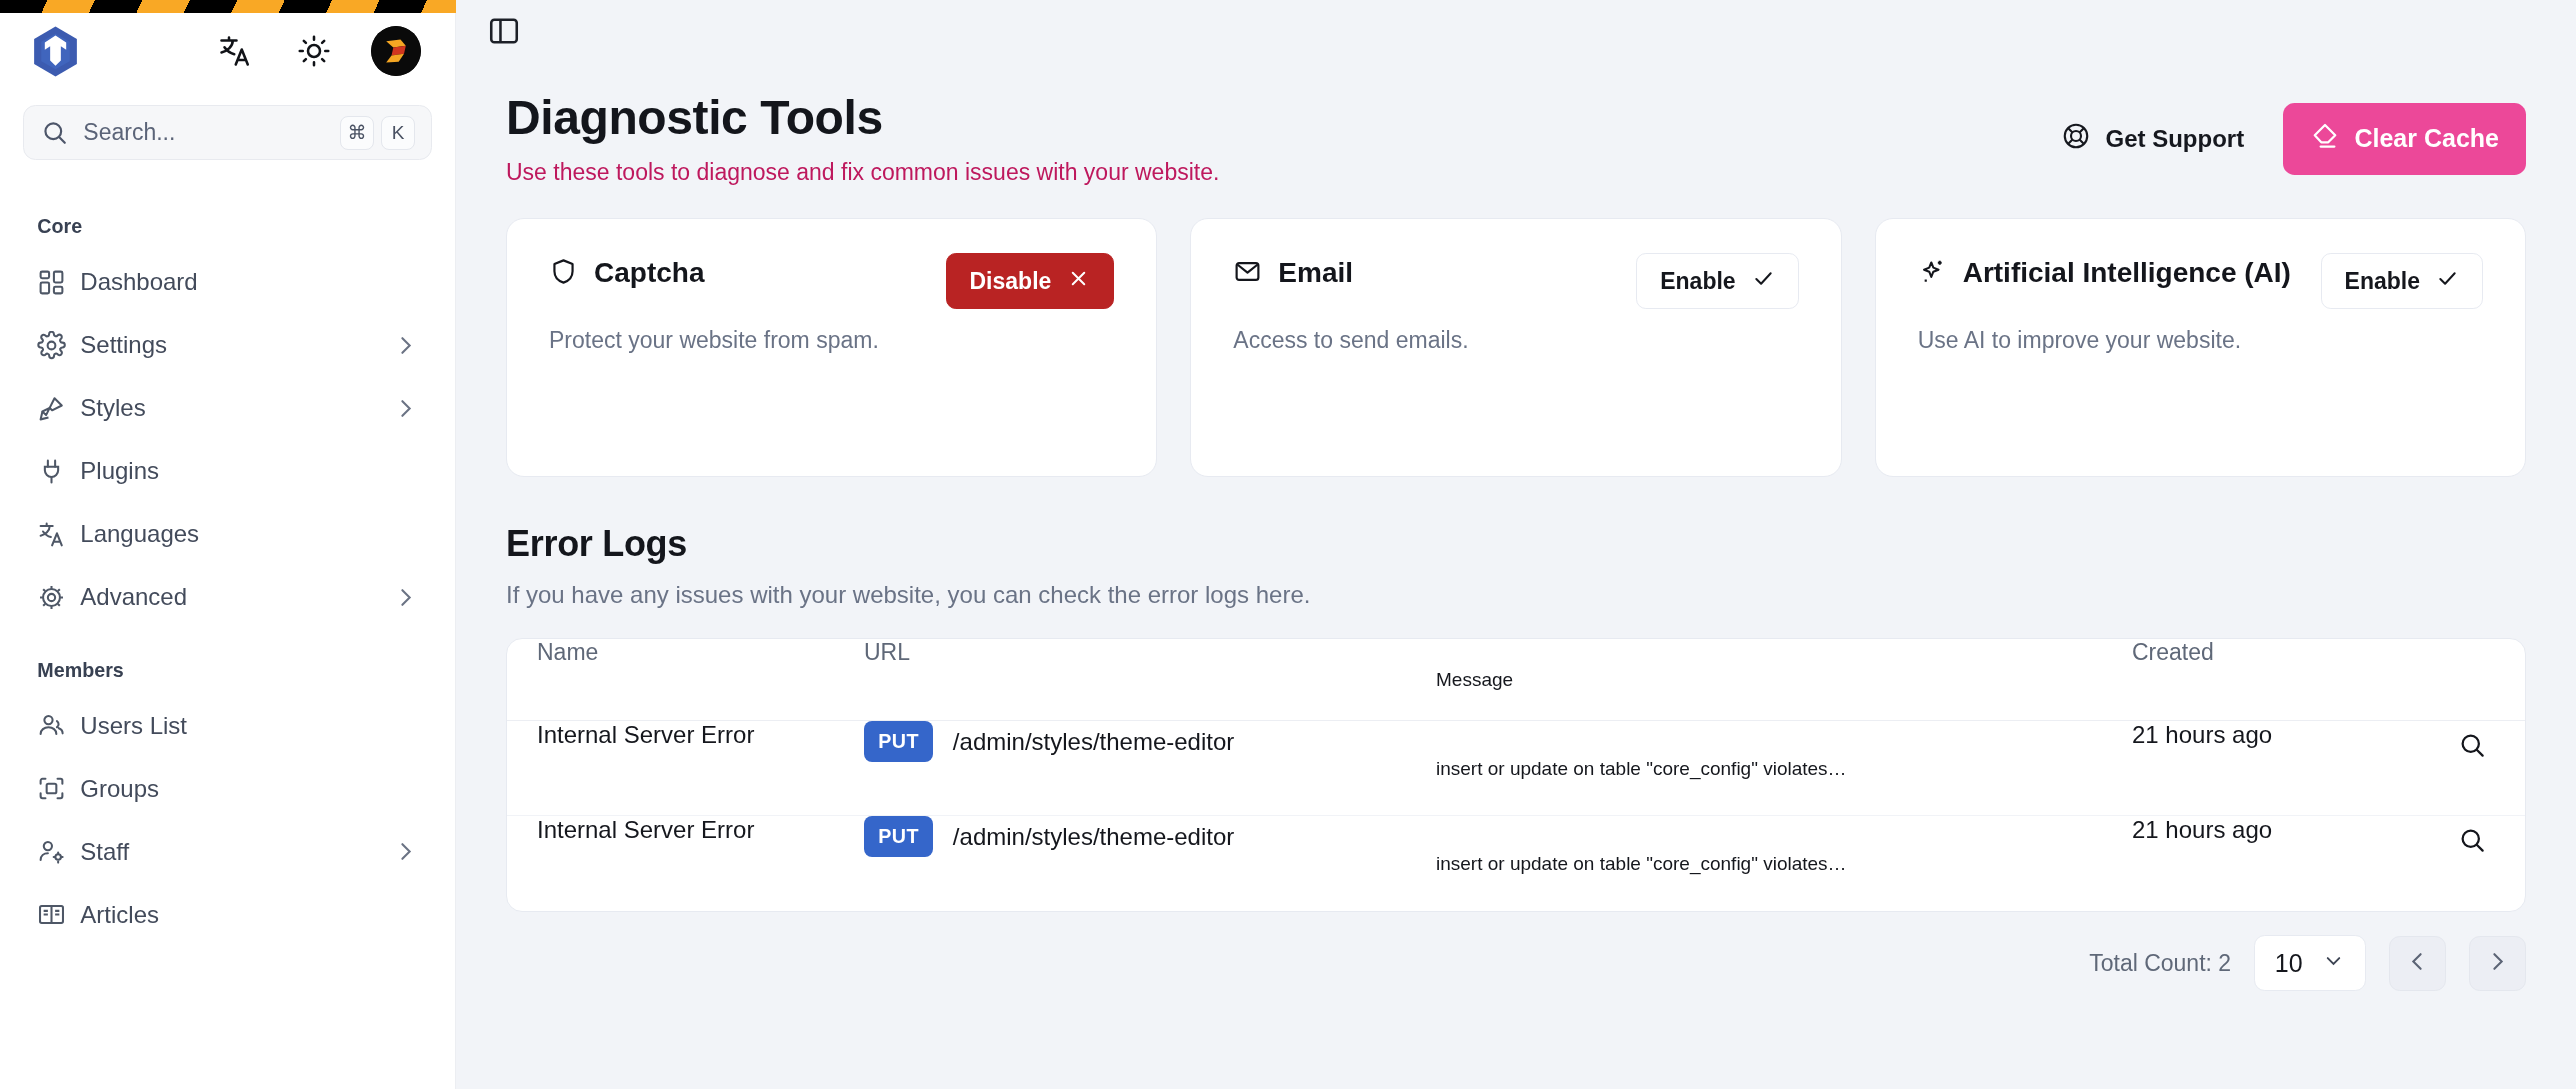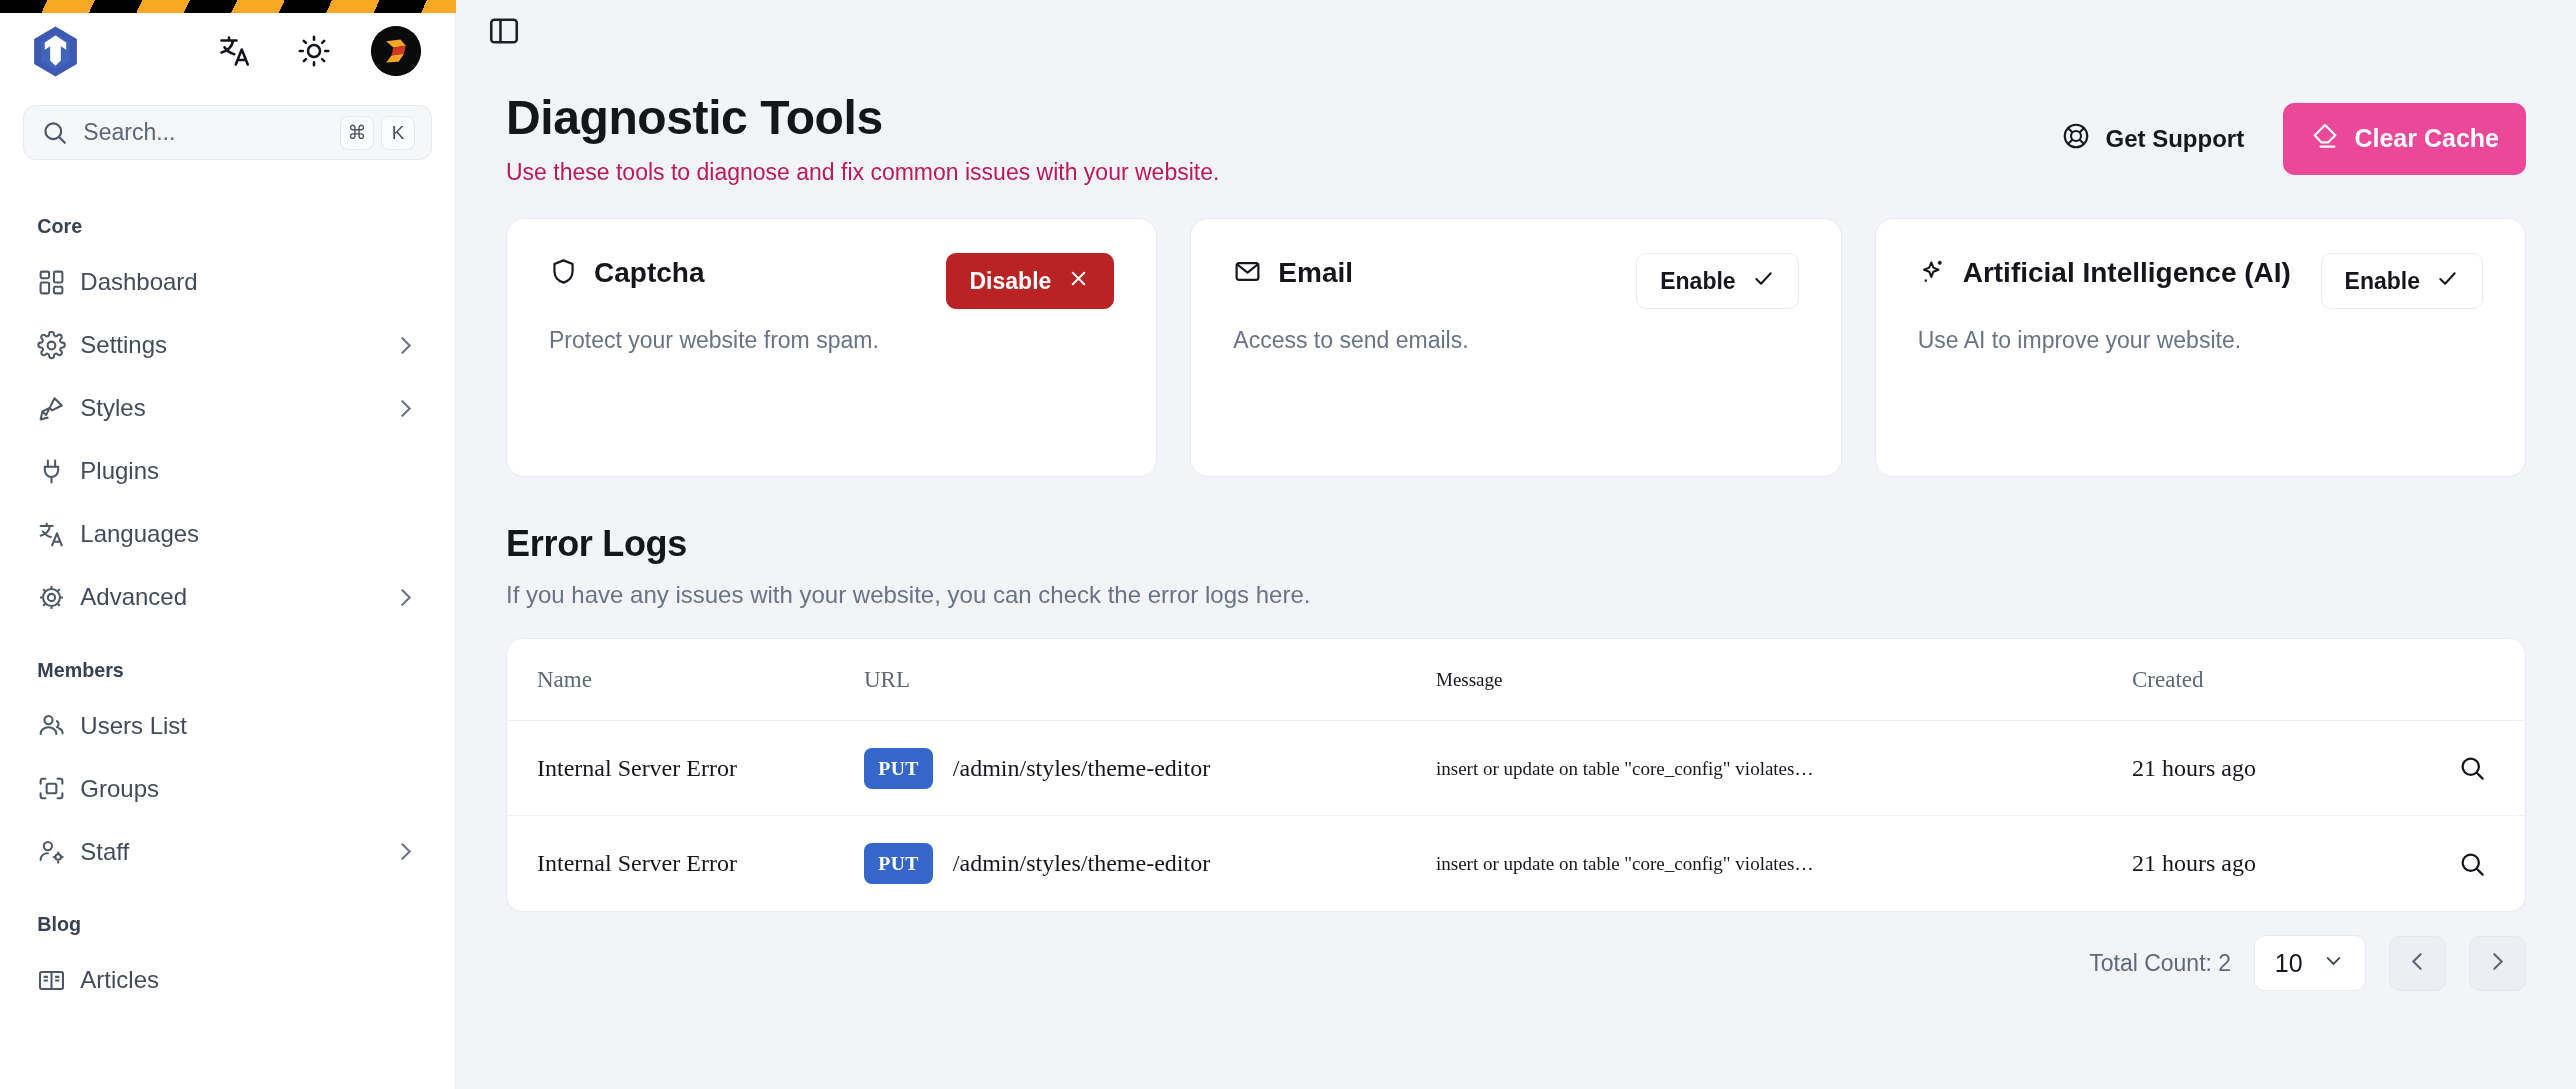--- a/index.html
+++ b/index.html
@@ -157,21 +157,21 @@
   .logs-title { font-size: 36px; font-weight: bold; color: #14161c; letter-spacing: -0.3px; }
   .logs-sub { font-size: 24px; color: #6a7386; margin-top: 16px; }
 
   .table-card {
     margin: 29px 50px 0 50px;
     background: #ffffff;
     border: 1.8px solid #e7eaf1;
     border-radius: 16px;
     overflow: hidden;
   }
-  .trow { display: flex; align-items: center; font-family: Liberation Serif, serif; }
+  .trow { display: flex; align-items: flex-start; }
   .thead { height: 82px; border-bottom: 1.8px solid #eceef3; }
   .thead .cell { font-size: 23px; color: #5f6878; }
   .tbody-row { height: 95px; border-bottom: 1.8px solid #f1f3f7; }
   .tbody-row:last-child { border-bottom: none; }
   .cell { padding: 0 9px; display: flex; align-items: center; }
   .c-name { flex: 0 0 348px; padding-left: 30px; font-size: 24px; color: #15171d; }
   .c-url  { flex: 0 0 572px; font-size: 24px; color: #15171d; gap: 19.7px; }
   .c-msg  { flex: 1; font-size: 19px; color: #15171d; white-space: nowrap; overflow: hidden; text-overflow: ellipsis; display:block; line-height:95px; padding: 0 9px; }
   .thead .c-msg { line-height: 82px; }
   .c-created { flex: 0 0 295px; font-size: 24px; color: #15171d; }
@@ -378,21 +378,20 @@
           </svg>
         </span>
         <span class="nav-label">Staff</span>
         <span class="nav-chev">
           <svg width="25" height="25" viewBox="0 0 24 24" fill="none" stroke="#6b7384" stroke-width="2" stroke-linecap="round">
               <path d="M9 5l7 7-7 7"></path>
             </svg>
         </span>
       </div>
 
-      <div class="nav-group-label" style="padding-top:30px;">Blog</div>
 
       <div class="nav-item">
         <span class="nav-ico">
           <svg width="29" height="29" viewBox="0 0 24 24" fill="none" stroke="#4e5766" stroke-width="1.7" stroke-linejoin="round">
             <rect x="2.5" y="5" width="19" height="14" rx="1.4"></rect>
               <path d="M12 5v14"></path>
             <path d="M5.5 9h3.5M5.5 12h3.5M15 9h3.5M15 12h3.5"></path>
           </svg>
         </span>
         <span class="nav-label">Articles</span>

